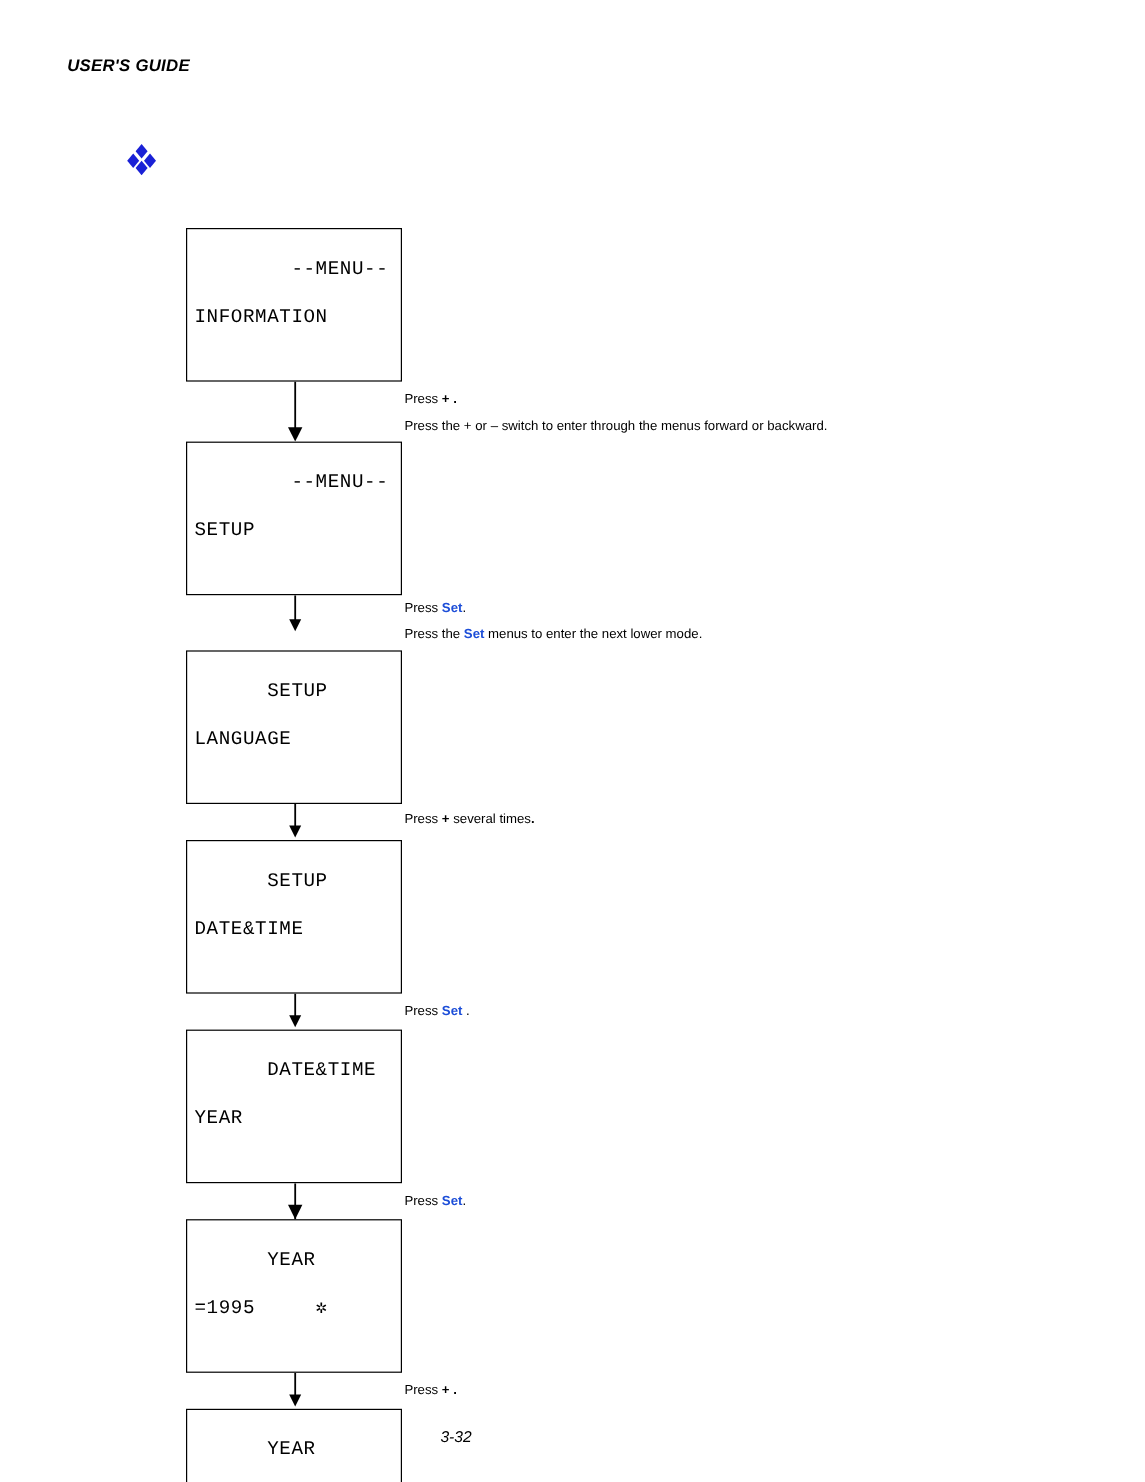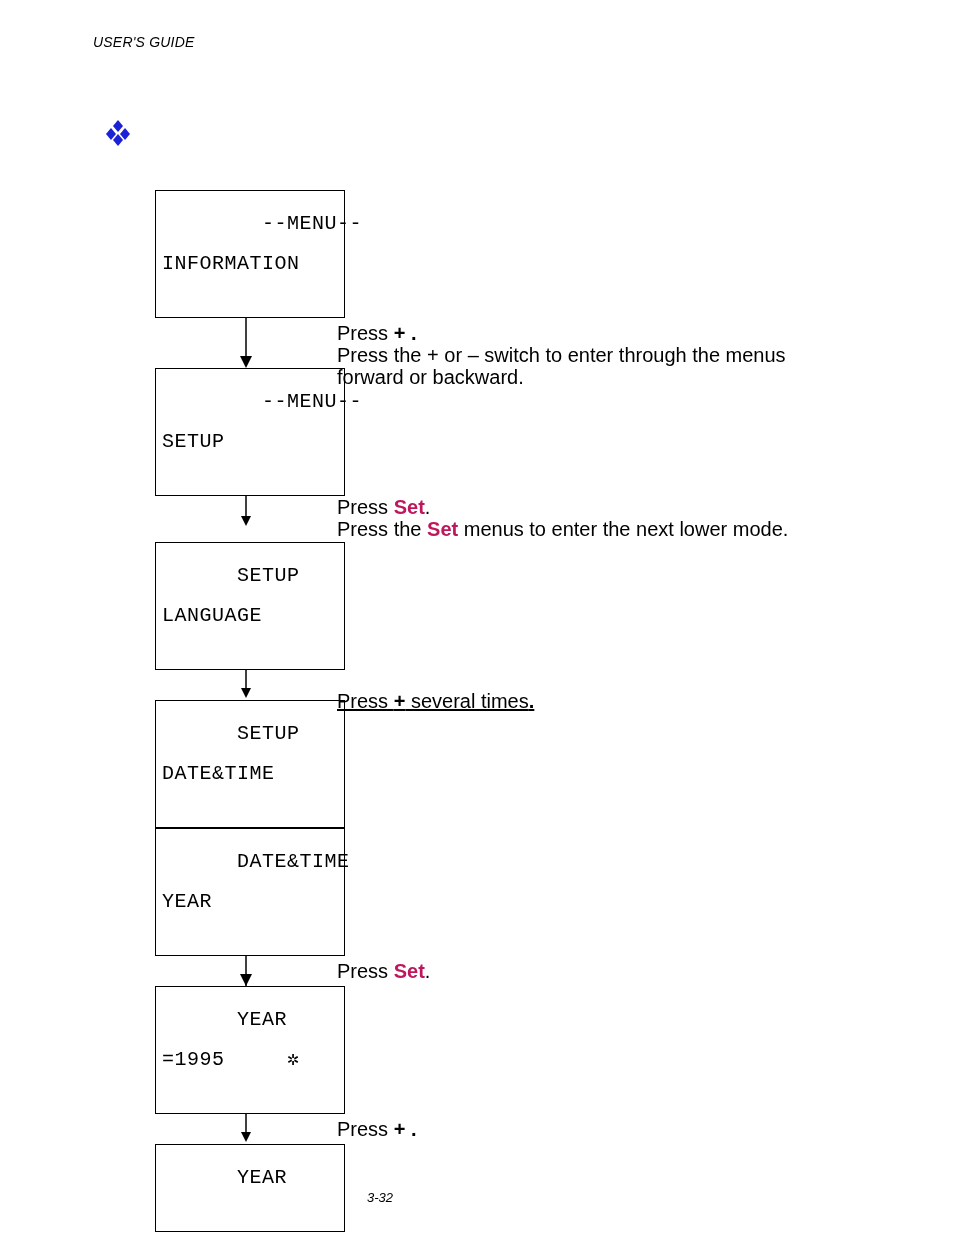--- a/index.html
+++ b/index.html
@@ -7,62 +7,61 @@
     padding: 0;
     background: #fff;
     font-family: Arial, Helvetica, sans-serif;
     color: #000;
     width: 954px;
     height: 1235px;
     position: relative;
   }
   .page-header {
     position: absolute;
-    top: 34px;
+    top: 46px;
     left: 56px;
     font-style: italic;
     font-size: 14px;
     letter-spacing: 0.2px;
-    font-weight: 400;
-    margin-left: 37px;
+    font-weight: 700;
   }
   .bullet-icon {
     position: absolute;
     top: 120px;
     left: 105px;
     width: 26px;
     height: 26px;
   }
   .bullet-icon svg { display:block; }
   .flow-area {
     position: absolute;
     top: 190px;
     left: 155px;
     width: 720px;
   }
   .display-box {
     border: 1px solid #000;
     width: 170px;
-    padding: 3px 12px 3px 6px;
+    padding: 3px 2px 3px 6px;
     font-family: "Courier New", monospace;
-    font-size: 20px;
+    font-size: 16px;
     line-height: 20px;
     letter-spacing: 0.5px;
     white-space: pre;
   }
   .display-box .line2 { display:block; }
   .instr {
     position: absolute;
     left: 182px;
-    font-size: 20px;
+    font-size: 11px;
     line-height: 22px;
     width: 520px;
   }
   .bold-key { font-weight: 700; color:#000; }
-  .bold-key-grey { font-weight: 700; color:#be185d; }
+  .bold-key-grey { font-weight: 700; color:#1d4ed8; }
   .row {
     position: relative;
   }
   .arrow-wrap {
     display:flex;
     justify-content:center;
     width:182px;
   }
   .page-num {
     position: absolute;
@@ -140,32 +139,43 @@
     </div>
   </div>
 
   <div class="row" style="height:30px;">
     <div class="arrow-wrap">
       <svg width="20" height="30">
           <line x1="10" y1="0" x2="10" y2="20" stroke="#000" stroke-width="1.5"></line>
           <polygon points="5,18 15,18 10,28" fill="#000"></polygon>
         </svg>
     </div>
-    <div class="instr" style="top:20px;text-decoration:underline;">
+    <div class="instr" style="top:2px;">
       <span>Press </span><span class="bold-key"> +</span><span> several times</span><span class="bold-key">.</span>
     </div>
   </div>
 
   <div class="row">
     <div class="display-box">
       <span>SETUP</span>
       <span class="line2">DATE&amp;TIME</span>
     </div>
   </div>
 
+  <div class="row" style="height:30px;">
+    <div class="arrow-wrap">
+      <svg width="20" height="30">
+          <line x1="10" y1="0" x2="10" y2="20" stroke="#000" stroke-width="1.5"></line>
+          <polygon points="5,18 15,18 10,28" fill="#000"></polygon>
+        </svg>
+    </div>
+    <div class="instr" style="top:4px;">
+      <span>Press </span><span class="bold-key-grey"> Set </span><span>.</span>
+    </div>
+  </div>
 
   <div class="row">
     <div class="display-box">
       <span>DATE&amp;TIME</span>
       <span class="line2">YEAR</span>
     </div>
   </div>
 
   <div class="row" style="height:30px;">
     <div class="arrow-wrap">

